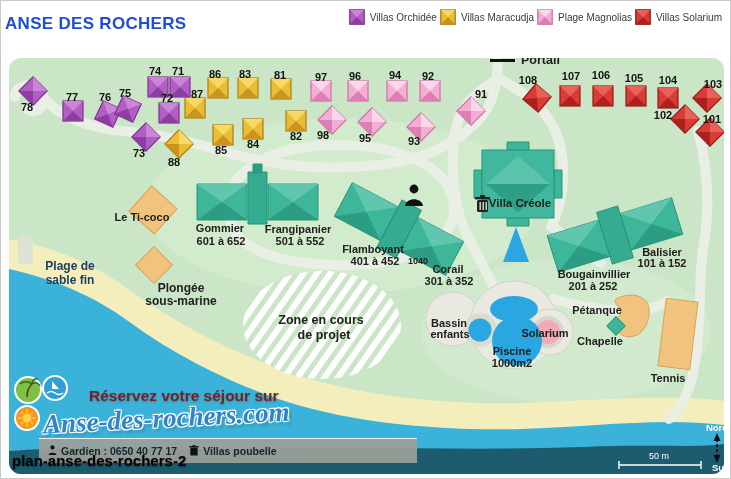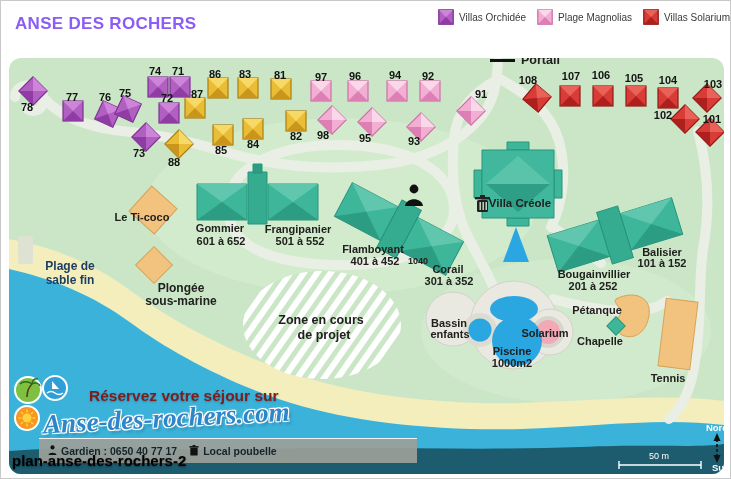--- a/index.html
+++ b/index.html
@@ -1,21 +1,21 @@
 <!DOCTYPE html>
 <html><head>
 <meta charset="utf-8">
 <style>
   html,body{margin:0;padding:0;background:#fff;}
   .page{position:relative;width:731px;height:479px;box-sizing:border-box;border:1px solid #c9c9c9;
         background:#fff;overflow:hidden;font-family:"Liberation Sans",sans-serif;}
   
   .header{position:absolute;left:0;top:0;width:100%;height:57px;background:#fff;}
-  .title{position:absolute;left:14px;top:13px;font-size:17px;font-weight:700;color:#8b5cf6;letter-spacing:.3px;text-align:right;}
-  .legend{position:absolute;right:0;top:8px;display:flex;gap:11px;align-items:center;}
+  .title{position:absolute;left:4px;top:13px;font-size:17px;font-weight:700;color:#1d4ed8;letter-spacing:.3px;text-align:right;}
+  .legend{position:absolute;right:8px;top:8px;display:flex;gap:3px;align-items:center;}
   .legend-item{display:flex;align-items:center;gap:5px;}
   .legend-item span{font-size:10px;color:#3a3a3a;}
   
   .map-wrap{position:absolute;left:8px;top:57px;width:715px;height:416px;border-radius:12px;overflow:hidden;}
   svg text{font-family:"Liberation Sans",sans-serif;}
   text.vnum{font-size:11px;font-weight:700;fill:#141414;}
   
   .logo{position:absolute;left:12px;top:374px;width:310px;height:64px;}
   .tagline{position:absolute;left:76px;top:12px;color:#7f1d1d;font-size:15.5px;font-weight:700;
            text-shadow:0 1px 2px rgba(0,60,90,.35);}
@@ -39,20 +39,28 @@
   <div class="header">
     <div class="title">ANSE DES ROCHERS</div>
     <div class="legend">
         <div class="legend-item">
           <svg width="16" height="16" viewBox="0 0 20 20">
             <rect x="1" y="1" width="18" height="18" fill="#b160c2" stroke="#7c2f92" stroke-width="1.6"></rect>
             <polygon points="1,1 19,1 10,10" fill="#cd85da"></polygon>
             <polygon points="1,19 19,19 10,10" fill="#8f3da4"></polygon>
           </svg>
           <span>Villas Orchidée</span>
+        </div>
+        <div class="legend-item">
+          <svg width="16" height="16" viewBox="0 0 20 20">
+            <rect x="1" y="1" width="18" height="18" fill="#eabd37" stroke="#ab7d10" stroke-width="1.6"></rect>
+            <polygon points="1,1 19,1 10,10" fill="#f6d967"></polygon>
+            <polygon points="1,19 19,19 10,10" fill="#c9961b"></polygon>
+          </svg>
+          <span>Villas Maracudja</span>
         </div>
         <div class="legend-item">
           <svg width="16" height="16" viewBox="0 0 20 20">
             <rect x="1" y="1" width="18" height="18" fill="#f3afd3" stroke="#ce6fa8" stroke-width="1.6"></rect>
             <polygon points="1,1 19,1 10,10" fill="#fad7e9"></polygon>
             <polygon points="1,19 19,19 10,10" fill="#dd7fb5"></polygon>
           </svg>
           <span>Plage Magnolias</span>
         </div>
         <div class="legend-item">
@@ -461,19 +469,19 @@
         <span>Gardien : 0650 40 77 17</span>
       </span>
       <span class="fitem">
         <span class="ficon">
           <svg width="10" height="11" viewBox="0 0 10 12">
             <rect x="1" y="3" width="8" height="8.5" rx="1" fill="#111"></rect>
             <rect x="0" y="1.2" width="10" height="1.6" fill="#111"></rect>
             <rect x="3.5" y="0" width="3" height="1.4" fill="#111"></rect>
           </svg>
         </span>
-        <span>Local poubelle</span>
+        <span>Villas poubelle</span>
       </span>
     </div>
 
   <div class="caption">plan-anse-des-rochers-2</div>
 
 </div>
 
 </body></html>

